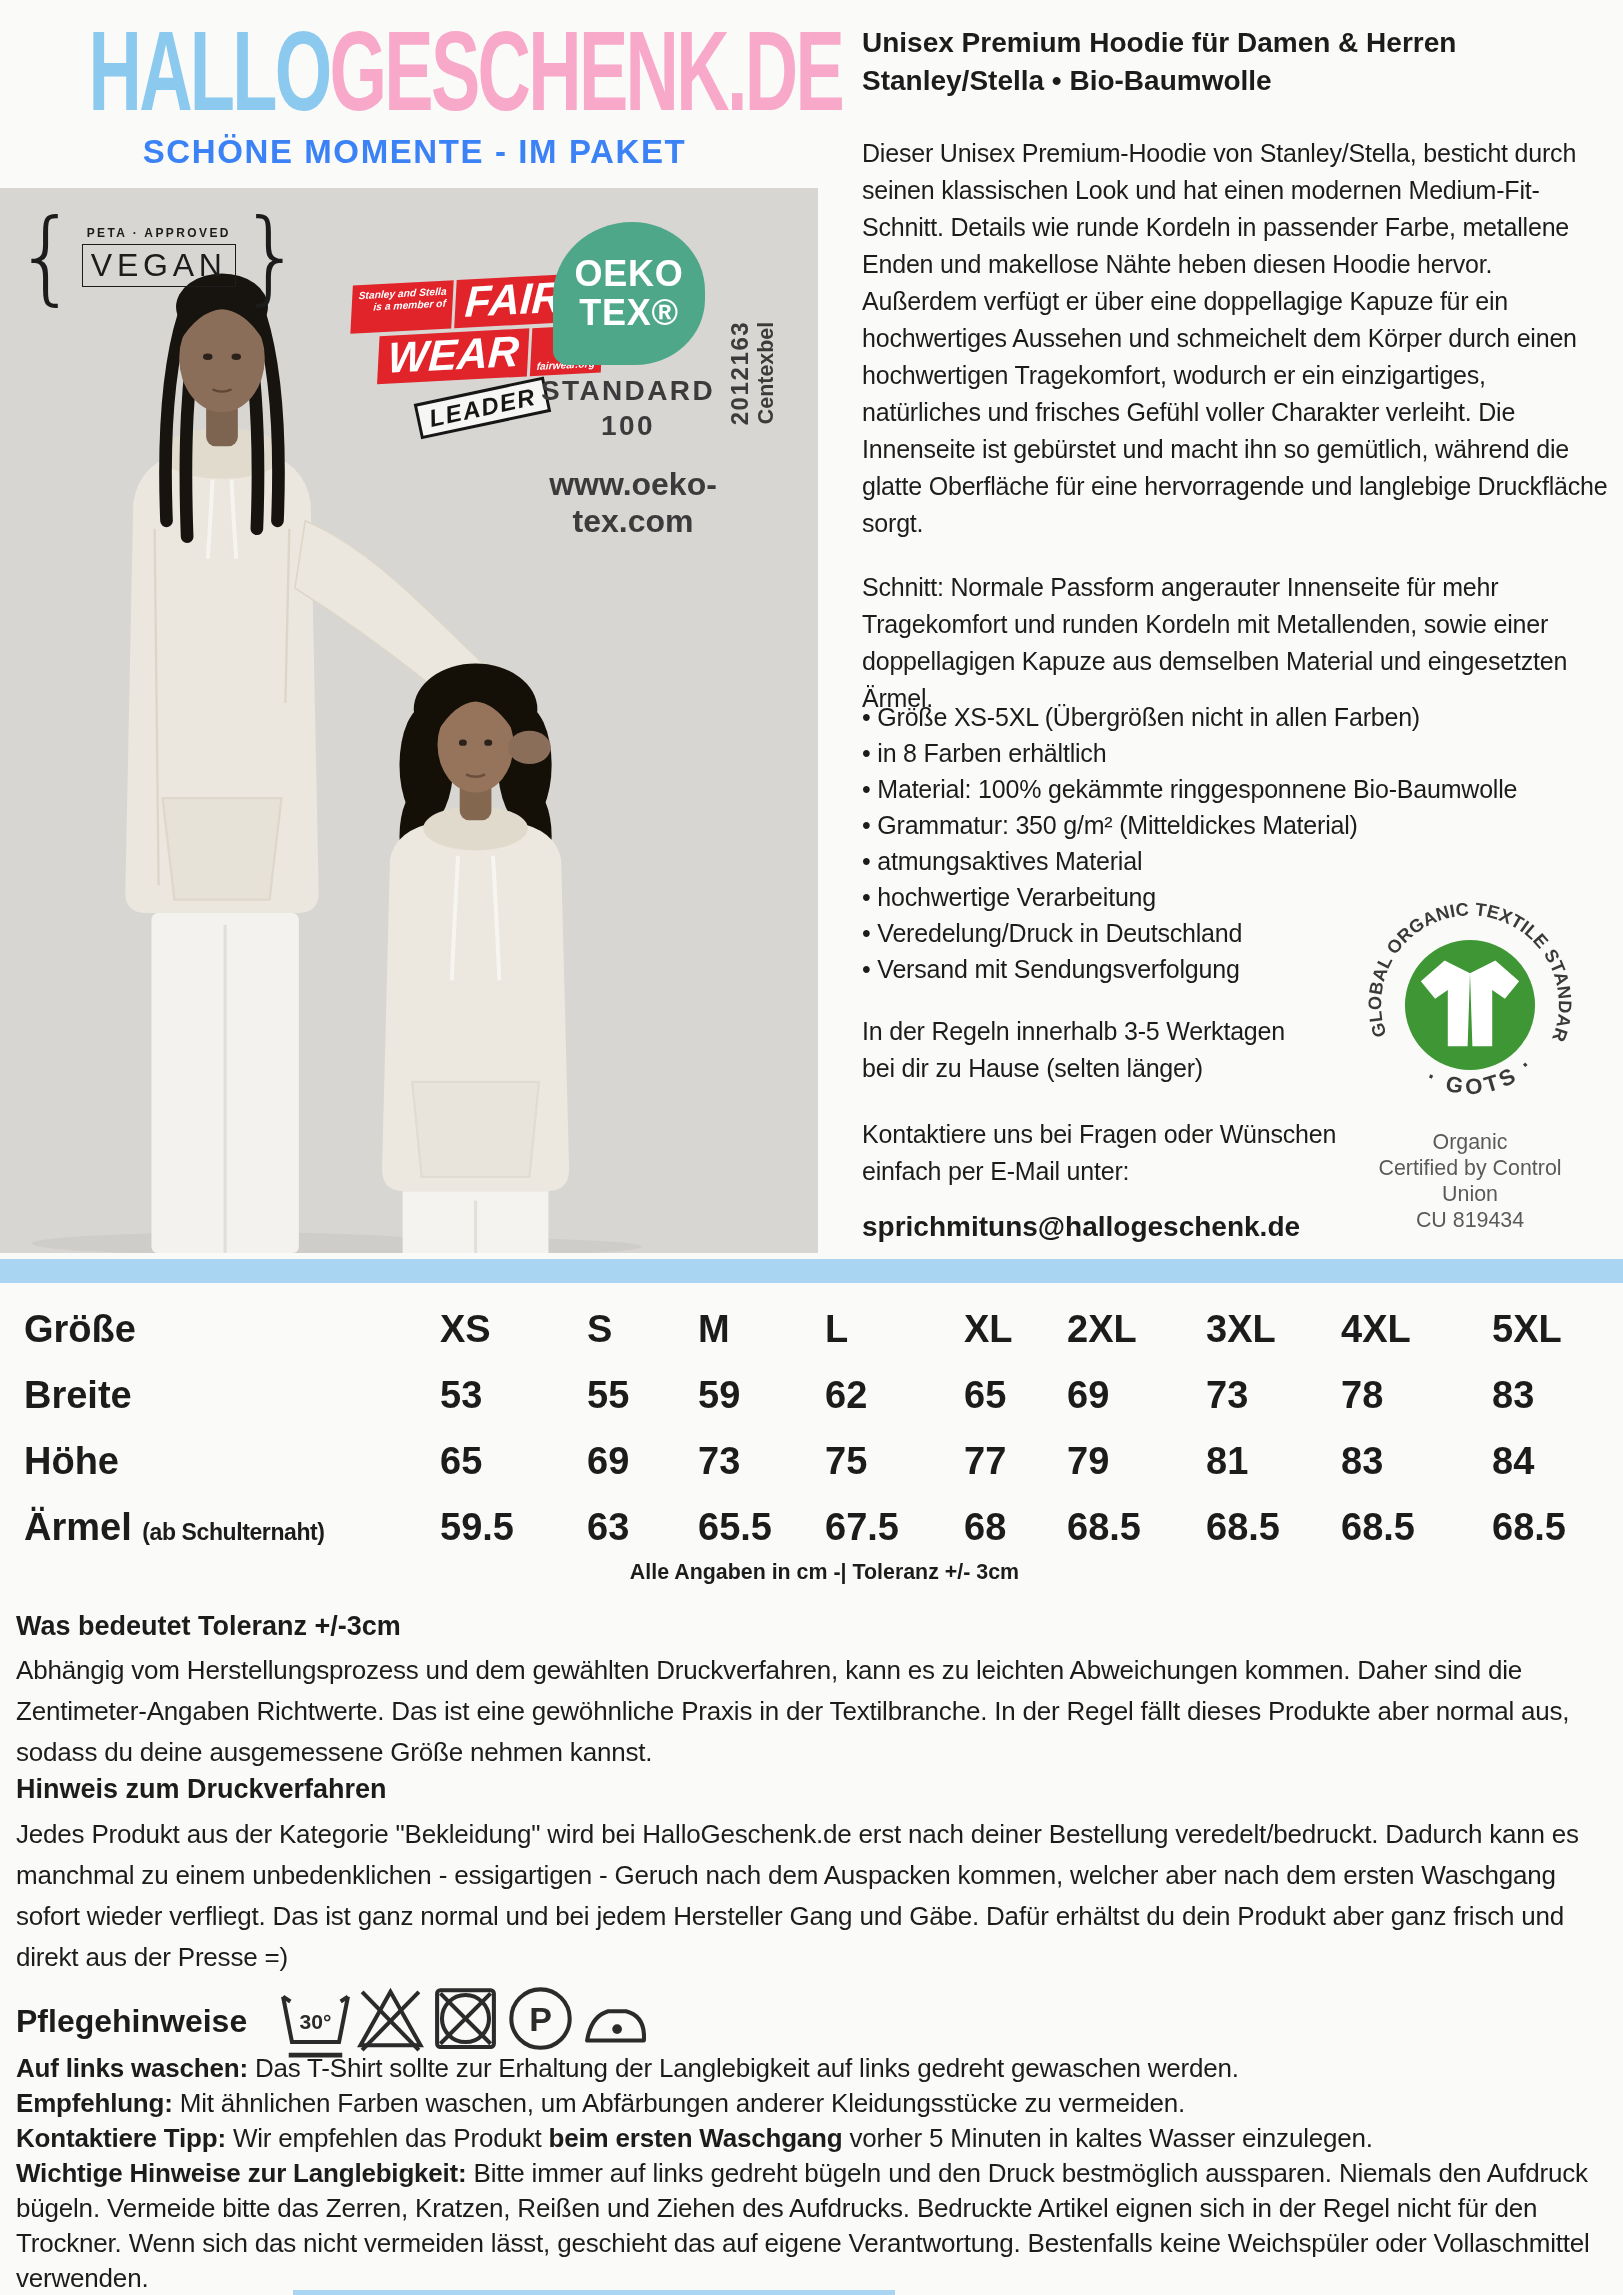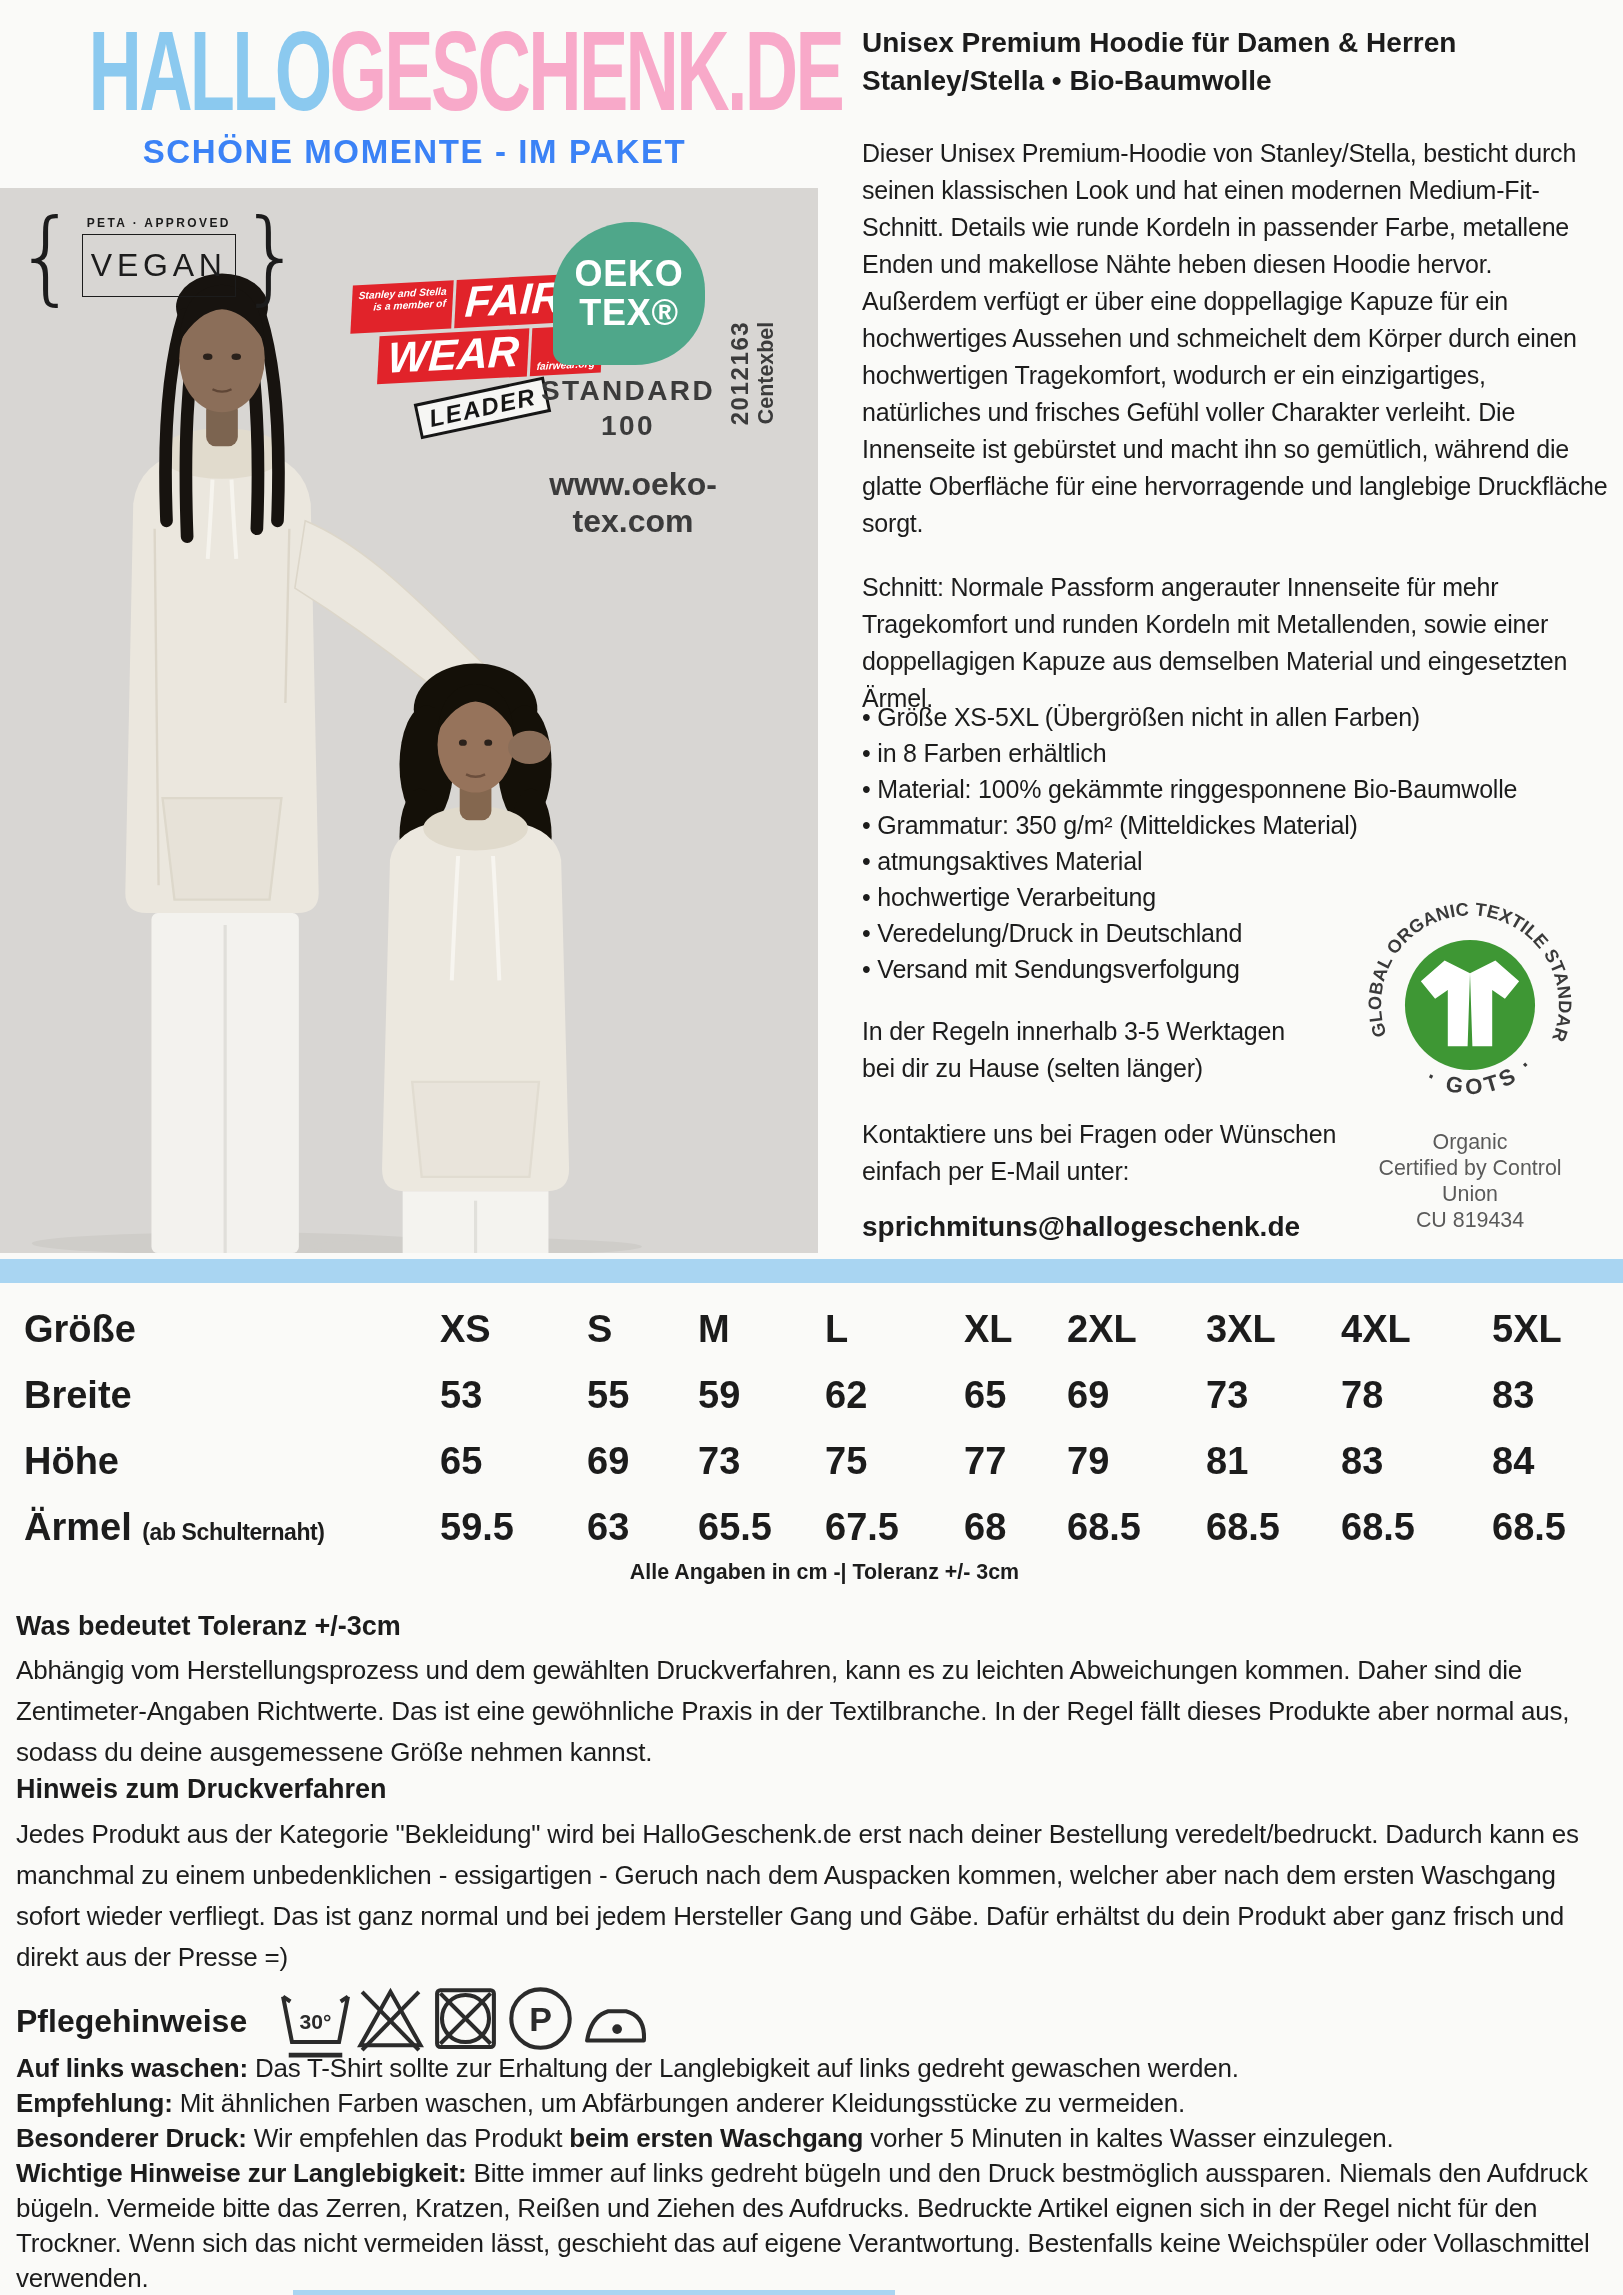--- a/index.html
+++ b/index.html
@@ -18,21 +18,21 @@
 
   
   .photo{left:0;top:188px;width:818px;height:1065px;background:#d8d6d3;}
 
   
   .vegan{left:14.3px;top:206px;display:flex;align-items:center;color:#1c1c1c;}
   .brace{font-size:101px;font-weight:300;line-height:1;font-family:"DejaVu Sans",sans-serif;}
   .vegan-mid{display:flex;flex-direction:column;align-items:center;margin:0 3.2px;}
   .vegan-top{font-size:12px;font-weight:700;letter-spacing:2.4px;margin-bottom:4.8px;white-space:nowrap;}
   .vegan-main{font-size:32px;font-weight:400;letter-spacing:4.8px;border:1.6px solid #1c1c1c;
-              padding:13px 8px;line-height:1.1;}
+              padding:3px 8px;line-height:1.1;}
 
   
   .fw{left:354px;top:279px;transform:rotate(-3deg);}
   .fw-row{display:flex;align-items:stretch;}
   .fw-member{background:#e1232a;color:#fff;font-size:10.3px;font-style:italic;font-weight:700;
              text-align:right;padding:4.8px 6.3px;line-height:1.2;transform:skewX(-6deg);white-space:pre-line;}
   .fw-big{background:#e1232a;color:#fff;font-size:43px;font-style:italic;font-weight:800;
           padding:0 9.5px 3.2px 9.5px;line-height:1.05;transform:skewX(-6deg);margin-left:3.2px;}
   .fw-org{background:#e1232a;color:#fff;font-size:10.3px;font-style:italic;font-weight:700;
           padding:4.8px 6.3px;display:flex;align-items:flex-end;transform:skewX(-6deg);margin-left:3.2px;}
@@ -322,19 +322,19 @@
       <svg width="73" height="82" viewBox="0 0 90 100">
         <path d="M10,74 L80,74 Q82,44 58,38 L36,38 Q15,44 10,74 Z" fill="none" stroke="#2b2b2b" stroke-width="5" stroke-linejoin="round"></path>
         <circle cx="47" cy="60" r="6" fill="#2b2b2b"></circle>
       </svg>
     </span>
   </div>
 
   <div class="abs care-lines">
     <span class="lead">Auf links waschen:</span><span> Das T-Shirt sollte zur Erhaltung der Langlebigkeit auf links gedreht gewaschen werden.</span><br>
     <span class="lead">Empfehlung:</span><span> Mit ähnlichen Farben waschen, um Abfärbungen anderer Kleidungsstücke zu vermeiden.</span><br>
-    <span class="lead">Besonderer Druck:</span><span> Wir empfehlen das Produkt </span><span class="bmid">beim ersten Waschgang</span><span> vorher 5 Minuten in kaltes Wasser einzulegen.</span><br>
+    <span class="lead">Kontaktiere Tipp:</span><span> Wir empfehlen das Produkt </span><span class="bmid">beim ersten Waschgang</span><span> vorher 5 Minuten in kaltes Wasser einzulegen.</span><br>
     <span class="lead">Wichtige Hinweise zur Langlebigkeit:</span><span> Bitte immer auf links gedreht bügeln und den Druck bestmöglich aussparen. Niemals den Aufdruck bügeln. Vermeide bitte das Zerren, Kratzen, Reißen und Ziehen des Aufdrucks. Bedruckte Artikel eignen sich in der Regel nicht für den Trockner. Wenn sich das nicht vermeiden lässt, geschieht das auf eigene Verantwortung. Bestenfalls keine Weichspüler oder Vollaschmittel verwenden.</span>
   </div>
 
   <div class="abs bar bar-bottom"></div>
 </div>
 
 
 </body></html>

